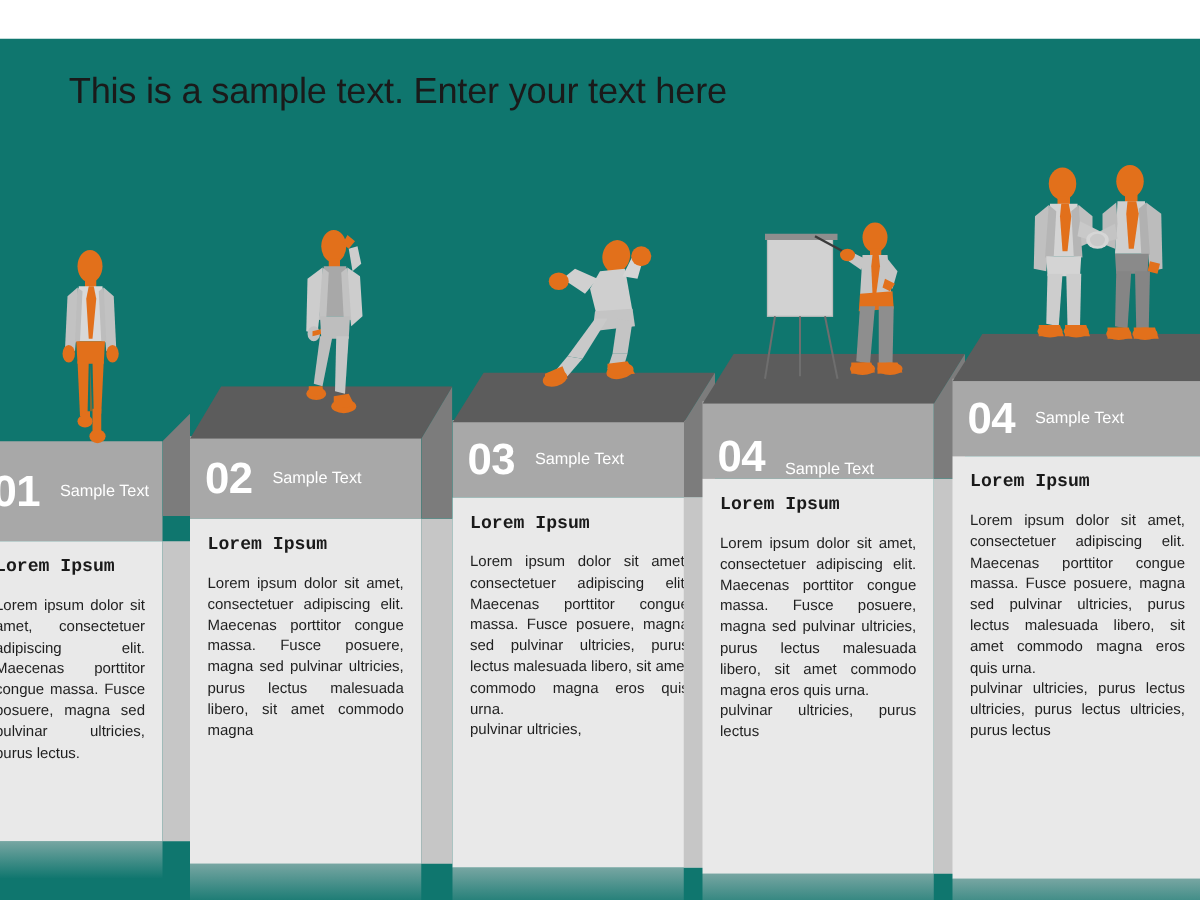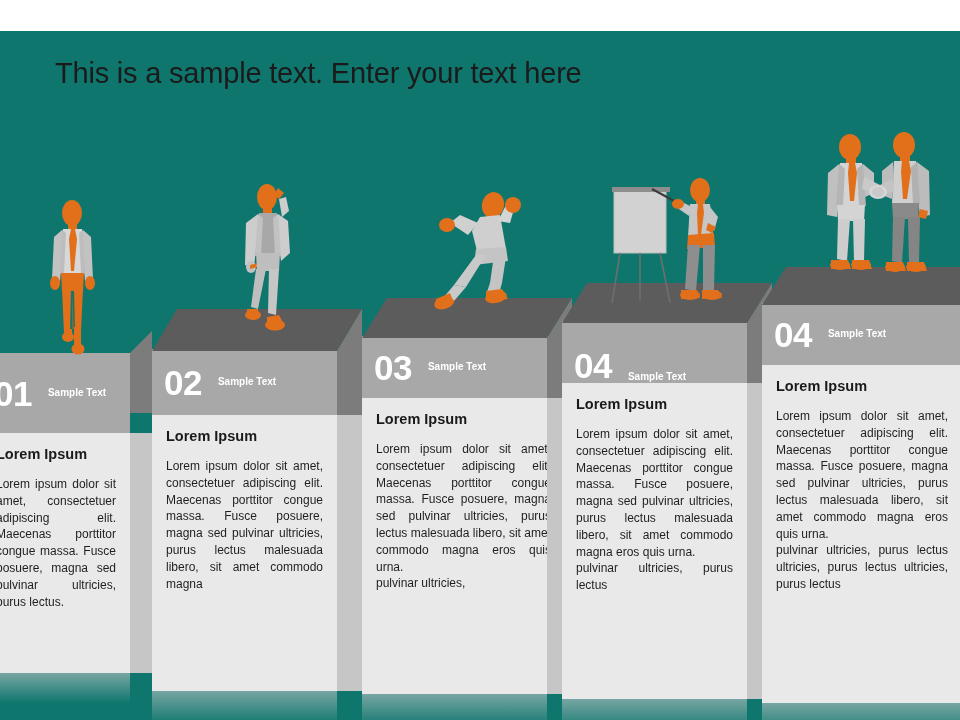--- a/index.html
+++ b/index.html
@@ -53,40 +53,40 @@
     padding-left: 12px;
   }
   .header .num {
     font-size: 35px;
     font-weight: 700;
     color: #ffffff;
     line-height: 1;
     letter-spacing: -0.5px;
   }
   .header .sample {
-    font-size: 10px;
-    font-weight: 700;
+    font-size: 13px;
+    font-weight: 400;
     color: #ffffff;
     line-height: 1.22;
     margin-left: 16px;
     max-width: 82px;
   }
 
   
   .body {
     position: absolute;
     left: 0;
     width: 100%;
     background: #e9e9e9;
     box-sizing: border-box;
     padding: 14px 14px 10px 14px;
     overflow: hidden;
   }
   .body .bodytitle {
-    font-family: Liberation Sans, sans-serif;
+    font-family: Liberation Mono, monospace;
     font-size: 14.5px;
     font-weight: 700;
     color: #1a1a1a;
     margin: 0 0 13px 0;
     line-height: 1.1;
   }
   .body .bodytext {
     font-size: 12px;
     color: #1f1f1f;
     line-height: 1.40;

